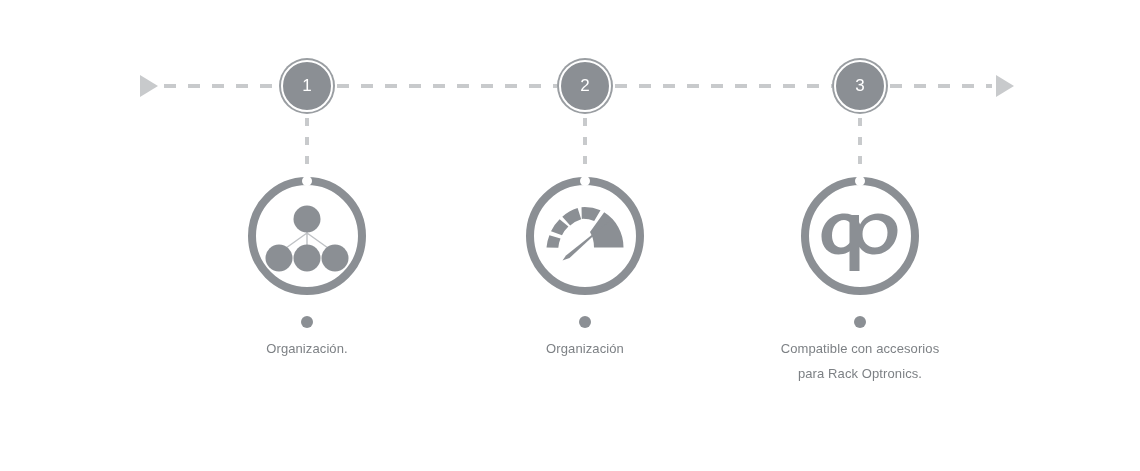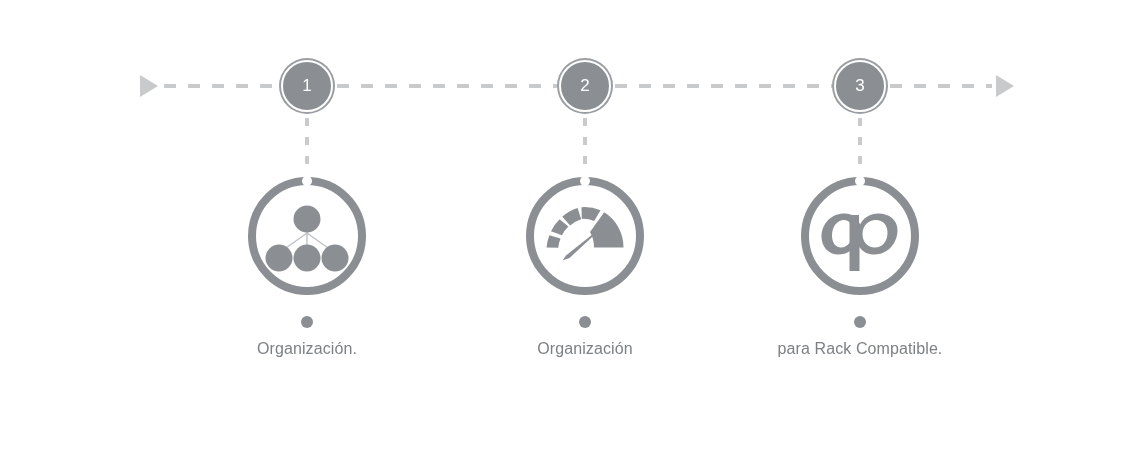--- a/index.html
+++ b/index.html
@@ -79,21 +79,21 @@
   }
 
   .caption {
     position: absolute;
     top: 336px;
     left: 50%;
     width: 260px;
     margin-left: -130px;
     text-align: center;
     color: #7d8185;
-    font-size: 16px;
+    font-size: 13px;
     line-height: 25px;
     font-family: "Liberation Sans", sans-serif;
     font-weight: 400;
     letter-spacing: 0.1px;
   }
   .caption .line { display: block; }
 </style>
 </head>
 <body>
 
@@ -177,17 +177,18 @@
         <path d="M79.0 38.5 C70.5 38.5 63.5 43.5 60.0 51.5 L60.0 40.0 L50.5 40.0
                  L50.5 96.0 L60.5 96.0 L60.5 72.0 C63.5 77.0 69.0 79.5 75.5 79.5
                  C88.5 79.5 98.5 68.5 98.5 55.0 C98.5 45.0 90.5 38.5 79.0 38.5 Z
                  M76.0 72.5 C68.5 72.5 63.5 67.0 63.5 59.0 C63.5 50.5 69.5 45.0 77.0 45.0
                  C84.0 45.0 88.5 50.0 88.5 57.5 C88.5 66.5 83.0 72.5 76.0 72.5 Z"></path>
       </g>
     </svg>
 
     <div class="dot-small"></div>
     <div class="caption">
-      <span class="line">para Rack Compatible.</span>
+      <span class="line">Compatible con accesorios</span>
+      <span class="line">para Rack Optronics.</span>
     </div>
   </div>
 
 </div>
 
 </body></html>

